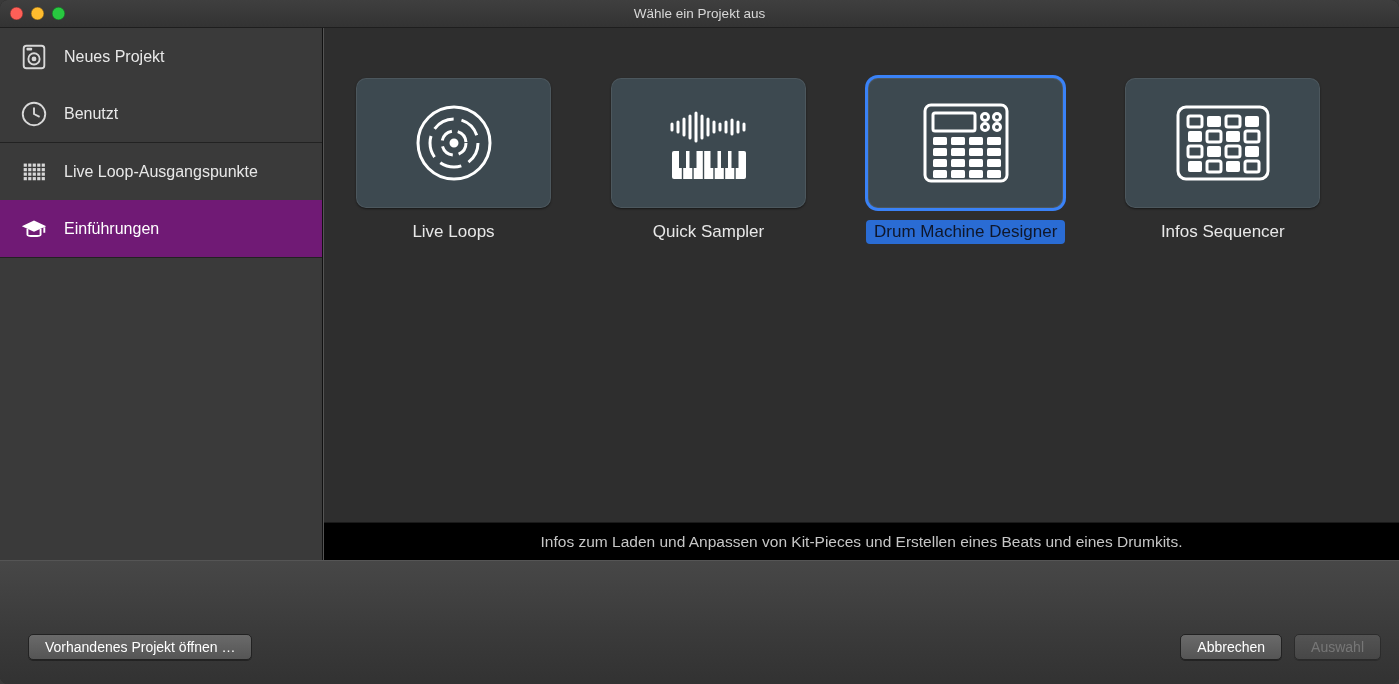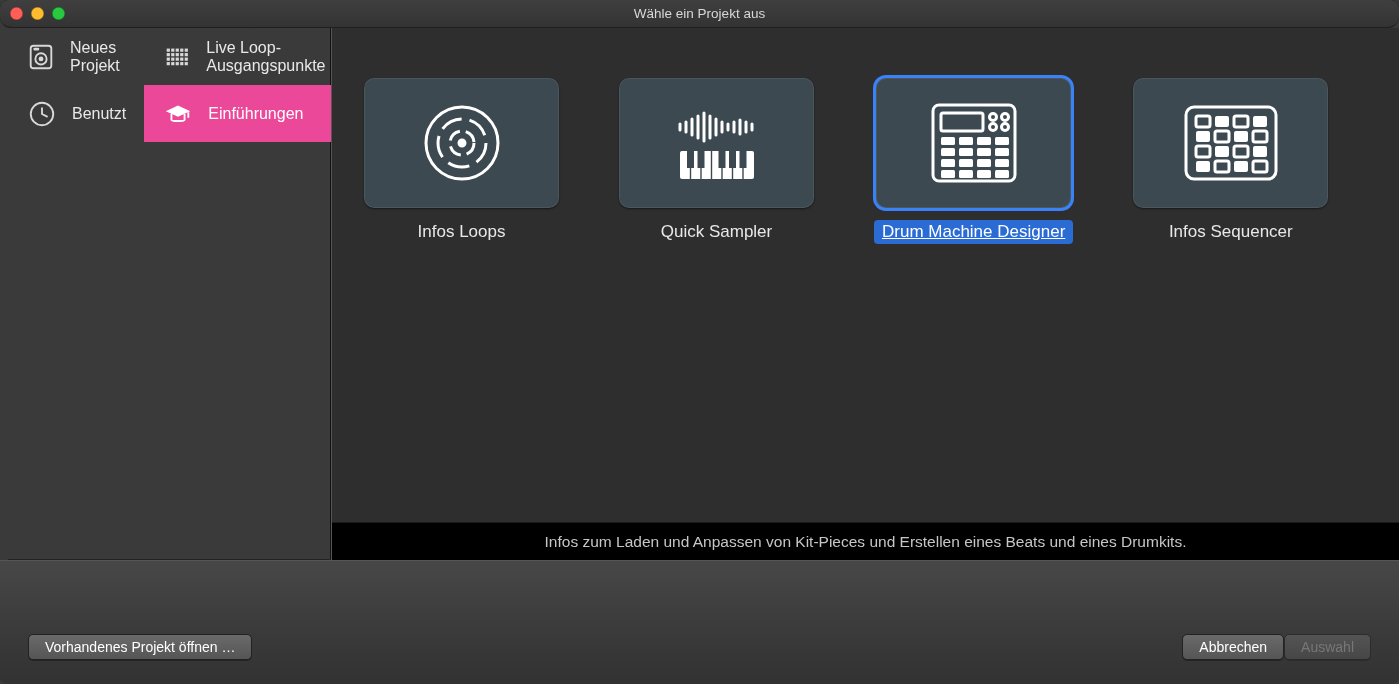--- a/index.html
+++ b/index.html
@@ -24,21 +24,20 @@
   }
   .titlebar {
     height: 28px;
     background: linear-gradient(#3f3f3f, #333333);
     border-bottom: 1px solid #1e1e1e;
     display: flex;
     align-items: center;
     position: relative;
     font-size: 13.5px;
     color: #d8d8d8;
-    border-radius: 11px;
   }
   .traffic-lights {
     display: flex;
     gap: 8px;
     padding-left: 10px;
     position: absolute;
     left: 0;
   }
   .tl { width: 13px; height: 13px; border-radius: 50%; box-shadow: inset 0 0 0 0.6px rgba(0,0,0,0.4); }
   .tl.red { background:#ff5f57; }
@@ -48,36 +47,36 @@
   .main-area {
     flex:1;
     display:flex;
     min-height: 0;
   }
   .sidebar {
     width: 323px;
     background: #3a3a3a;
     border-right: 1px solid #111;
     display:flex;
-    margin-left: 8px;
+    flex-direction: column;
   }
   .sidebar-group {
     border-bottom: 1px solid #222;
   }
   .sidebar-item {
     height: 57px;
     display:flex;
     align-items:center;
     gap: 14px;
     padding: 0 18px;
     font-size: 16px;
     cursor: pointer;
   }
   .sidebar-item.selected {
-    background: #ec4899;
+    background: #701a75;
     color: #fff;
   }
   .sidebar-icon {
     width: 32px;
     height: 32px;
     display:flex;
     align-items:center;
     justify-content:center;
     color: #d8d8d8;
   }
@@ -117,54 +116,54 @@
   .template-cell.selected .template-box {
     box-shadow: 0 0 0 3px #3a82f7, inset 0 0 0 1px rgba(255,255,255,0.08);
   }
   .template-label {
     font-size: 17px;
     padding: 2px 8px;
     border-radius: 4px;
   }
   .template-cell.selected .template-label {
     background: #2a6cd4;
-    color:#ffffff;
-    text-decoration:underline;
+    color:#0f172a;
   }
   .info-bar {
     height: 38px;
     background: #000000;
     display:flex;
     align-items:center;
     justify-content:center;
     font-size: 15.5px;
     color: #c6c6c6;
     border-top: 1px solid #1a1a1a;
   }
   .footer {
     height: 124px;
     background: linear-gradient(#474747, #3a3a3a 60%, #323232);
     border-top: 1px solid #555;
     display:flex;
     align-items:flex-end;
-    padding: 0 28px 24px 28px;
+    padding: 0 18px 24px 28px;
   }
   .footer-spacer { flex:1; }
   .btn {
     height: 26px;
     padding: 0 16px;
     border-radius: 5px;
     border: 1px solid #222;
     background: linear-gradient(#6a6a6a, #555555);
     color: #fff;
     font-size: 14px;
     display:flex;
     align-items:center;
     box-shadow: 0 1px 0 rgba(0,0,0,0.35);
     cursor:pointer;
+    margin-left: 12px;
   }
   .btn.disabled {
     opacity: 0.55;
     color:#aaa;
     cursor:default;
     text-align:right;
   }
   .btn.left { margin-left: 0; }
 </style>
 </head>
@@ -249,21 +248,21 @@
       <div class="template-grid" id="templates">
           <div class="template-cell">
             <div class="template-box">
               <svg viewBox="0 0 110 88" width="110" height="88" fill="none" stroke="#fff" stroke-width="3">
                 <circle cx="55" cy="44" r="36"></circle>
                 <circle cx="55" cy="44" r="24" stroke-dasharray="22 8"></circle>
                 <circle cx="55" cy="44" r="12" stroke-dasharray="14 6"></circle>
                 <circle cx="55" cy="44" r="3" fill="#fff"></circle>
               </svg>
             </div>
-            <div class="template-label">Infos Loops</div>
+            <div class="template-label">Live Loops</div>
           </div>
           <div class="template-cell">
             <div class="template-box">
               <svg viewBox="0 0 110 88" width="110" height="88" fill="none" stroke="#fff" stroke-width="3">
                 <line x1="18" y1="25" x2="18" y2="31" stroke-linecap="round"></line>
                 <line x1="24" y1="23" x2="24" y2="33" stroke-linecap="round"></line>
                 <line x1="30" y1="20" x2="30" y2="36" stroke-linecap="round"></line>
                 <line x1="36" y1="17" x2="36" y2="39" stroke-linecap="round"></line>
                 <line x1="42" y1="14" x2="42" y2="42" stroke-linecap="round"></line>
                 <line x1="48" y1="17" x2="48" y2="39" stroke-linecap="round"></line>

